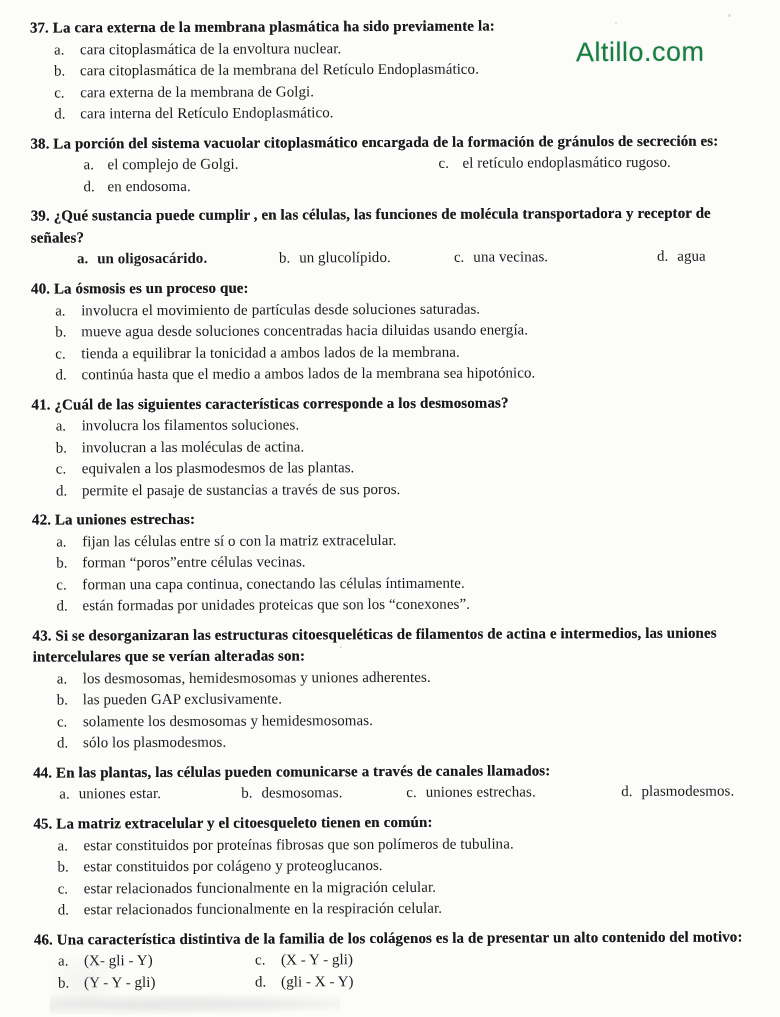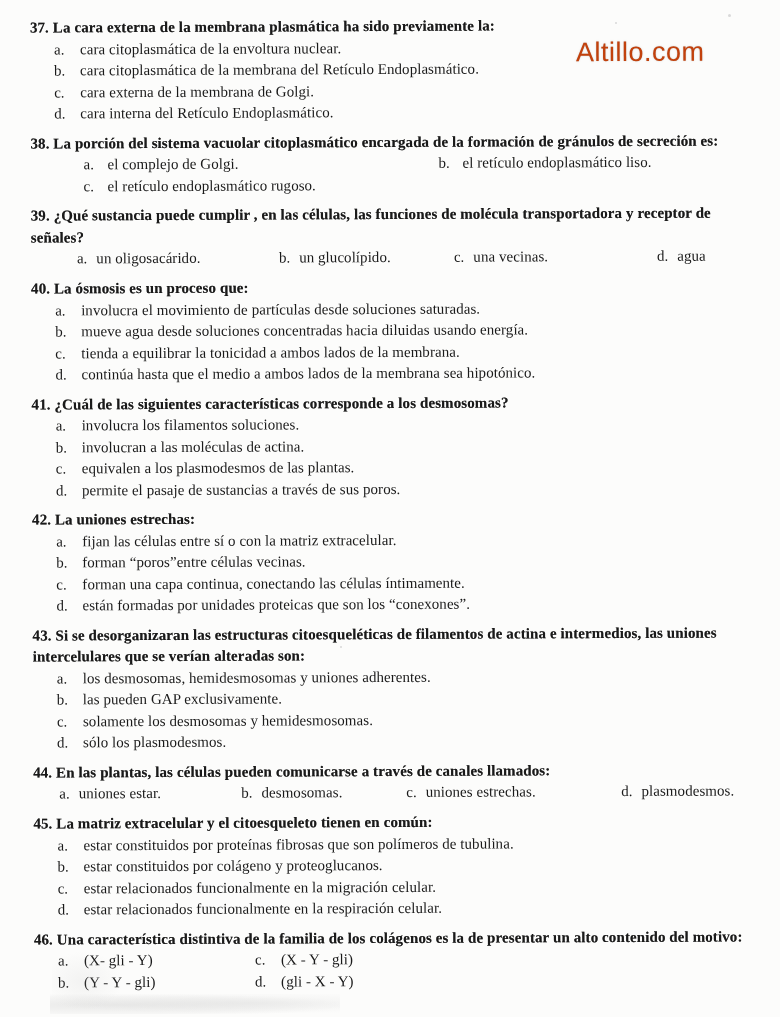--- a/index.html
+++ b/index.html
@@ -30,26 +30,26 @@
   .grid38{display:grid;grid-template-columns:355px auto;padding-left:53px;}
   .grid38 .opt{padding-left:0;}
   .grid38 .ol{width:24px;}
   
   .grid46{display:grid;grid-template-columns:197px auto;grid-template-rows:repeat(2,auto);grid-auto-flow:column;width:max-content;}
   .grid46 .opt{padding-left:24px;}
   
   .row-inline{position:relative;height:22px;font-size:15px;line-height:21.5px;}
   .row-inline .io{position:absolute;top:0;white-space:nowrap;}
   .row-inline .ol{width:auto;margin-right:9px;}
-  .q39 .io.o-a{left:46px;}  .q39 .io.o-b{left:248px;} .q39 .io.o-c{left:423px;} .q39 .io.o-d{left:626px;}
+  .q39 .io.o-a{left:46px;font-weight:bold;}  .q39 .io.o-b{left:248px;} .q39 .io.o-c{left:423px;} .q39 .io.o-d{left:626px;}
   .q44 .io.o-a{left:26px;}  .q44 .io.o-b{left:208px;} .q44 .io.o-c{left:373px;} .q44 .io.o-d{left:588px;}
   .watermark{
     position:absolute;left:578px;top:38px;
     font-family:"Liberation Sans","DejaVu Sans",sans-serif;
-    font-size:27px;font-weight:400;color:#c2410c;letter-spacing:.5px;
+    font-size:27px;font-weight:400;color:#15803d;letter-spacing:.5px;
     text-shadow:0 0 1.5px rgba(170,170,170,.7);
   }
   
   .smudge-bottom{
     position:absolute;left:50px;top:994px;width:290px;height:20px;pointer-events:none;
     background:
       radial-gradient(ellipse at 22% 55%, rgba(168,168,168,.22), rgba(190,190,190,.10) 55%, transparent 75%),
       radial-gradient(ellipse at 70% 45%, rgba(180,180,180,.15), transparent 70%);
   }
   .smudge-left{
@@ -73,22 +73,22 @@
     <div class="opt"><span class="ol">a.</span><span class="ot">cara citoplasmática de la envoltura nuclear.</span></div>
     <div class="opt"><span class="ol">b.</span><span class="ot">cara citoplasmática de la membrana del Retículo Endoplasmático.</span></div>
     <div class="opt"><span class="ol">c.</span><span class="ot">cara externa de la membrana de Golgi.</span></div>
     <div class="opt"><span class="ol">d.</span><span class="ot">cara interna del Retículo Endoplasmático.</span></div>
   </section>
 
   <section class="q q38">
     <p class="qt"><span>38.</span> <span>La porción del sistema vacuolar citoplasmático encargada de la formación de gránulos de secreción es:</span></p>
     <div class="grid38">
       <div class="opt"><span class="ol">a.</span><span class="ot">el complejo de Golgi.</span></div>
-      <div class="opt"><span class="ol">b.</span><span class="ot">el retículo endoplasmático liso.</span></div>
       <div class="opt"><span class="ol">c.</span><span class="ot">el retículo endoplasmático rugoso.</span></div>
+      <div class="opt"><span class="ol">d.</span><span class="ot">en endosoma.</span></div>
     </div>
   </section>
 
   <section class="q q39">
     <p class="qt"><span>39.</span> <span>¿Qué sustancia puede cumplir , en las células, las funciones de molécula transportadora y receptor de señales?</span></p>
     <div class="row-inline">
       <span class="io o-a"><span class="ol">a.</span><span class="ot">un oligosacárido.</span></span>
       <span class="io o-b"><span class="ol">b.</span><span class="ot">un glucolípido.</span></span>
       <span class="io o-c"><span class="ol">c.</span><span class="ot">una vecinas.</span></span>
       <span class="io o-d"><span class="ol">d.</span><span class="ot">agua</span></span>

